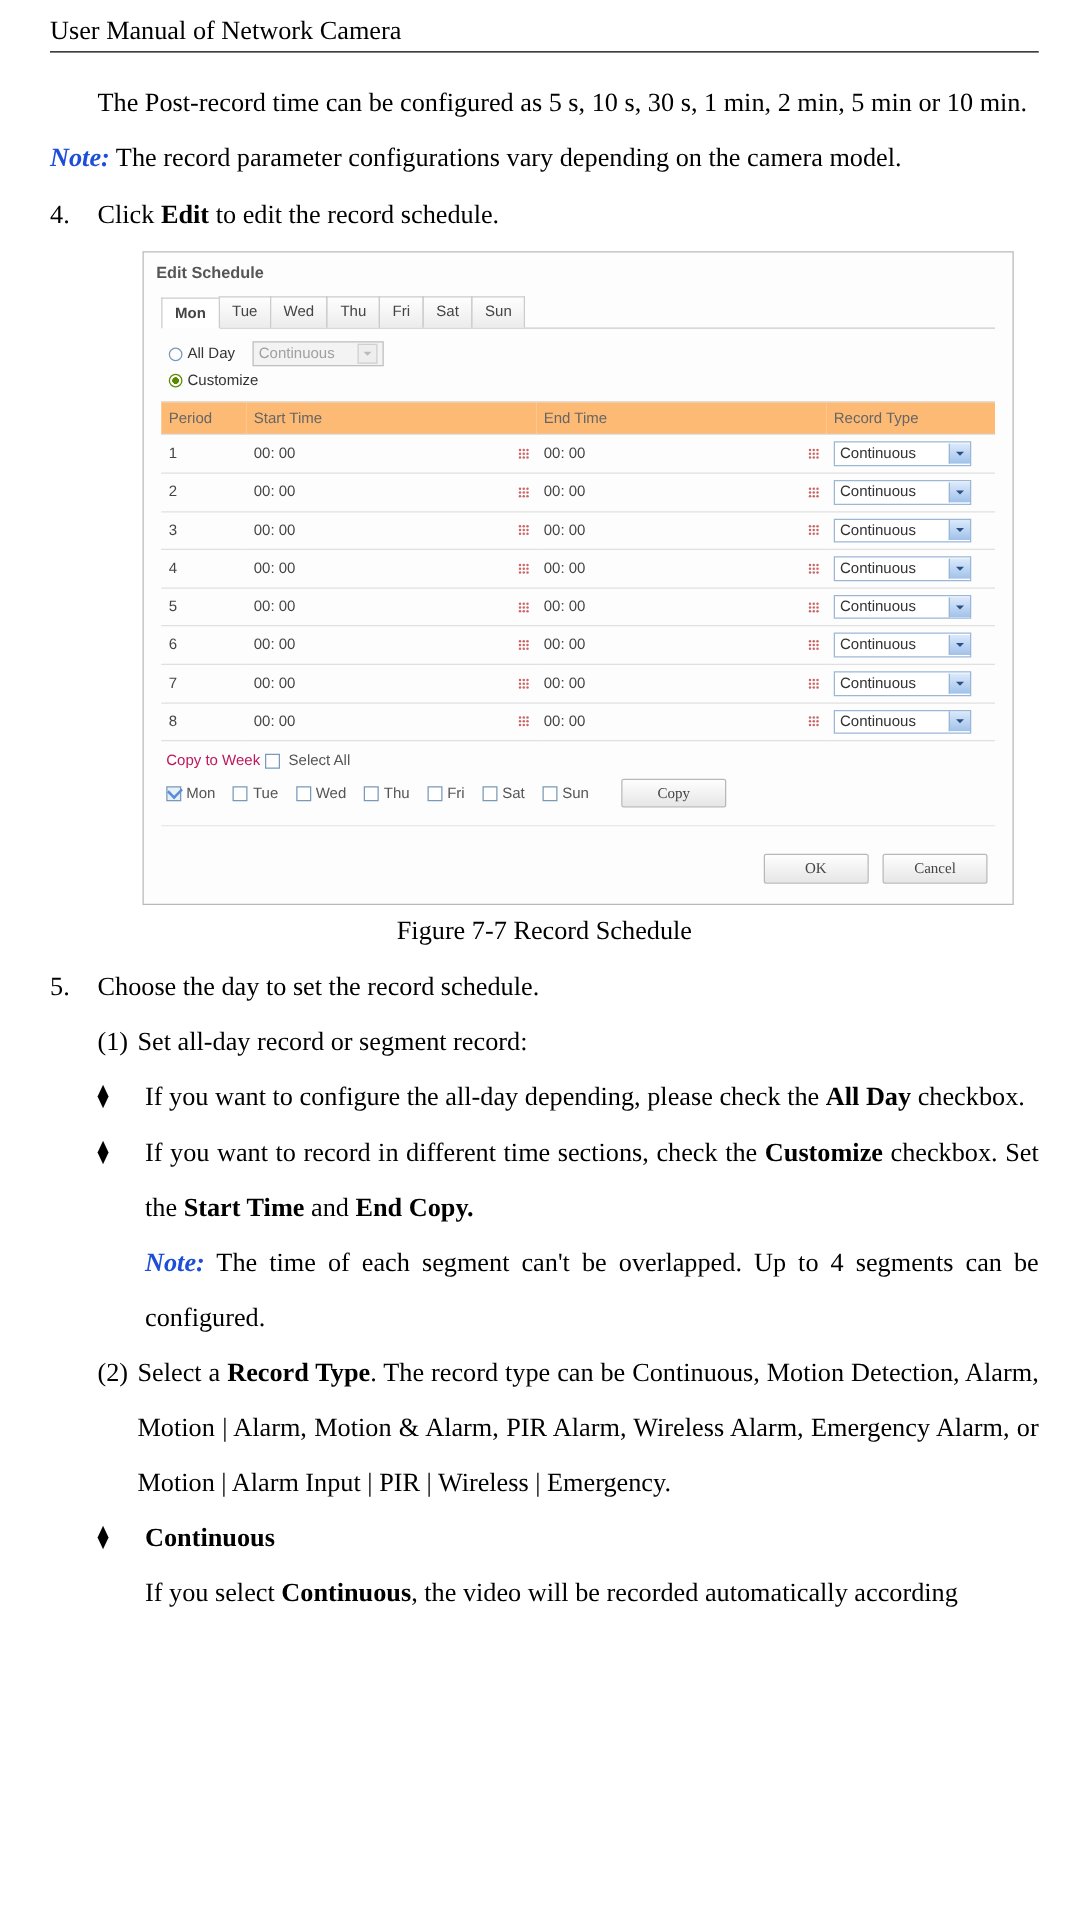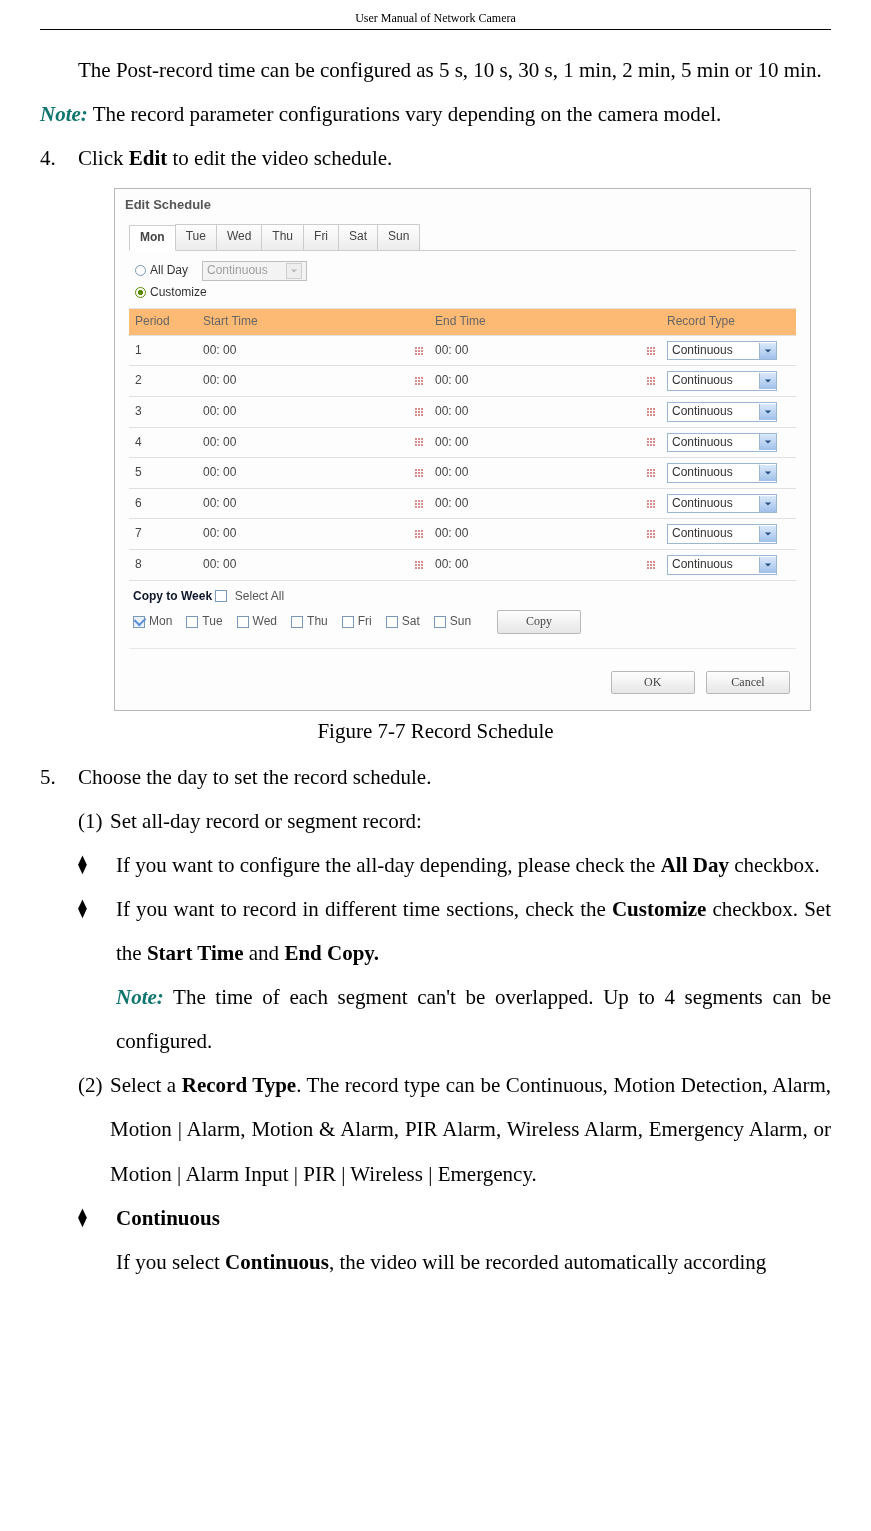--- a/index.html
+++ b/index.html
@@ -11,30 +11,29 @@
     color: #000;
     background: #fff;
   }
   .page {
     width: 871px;
     margin: 0 auto;
     padding: 10px 40px 10px 40px;
     box-sizing: border-box;
   }
   .header {
-    text-align: center;
-    font-size: 12px;
+    font-size: 21px;
     border-bottom: 1.5px solid #000;
     padding-bottom: 2px;
     line-height: 1.4;
   }
   .pageno { text-align: right; font-size: 16px; margin-top: 6px; }
   .indent1 { margin-left: 38px; }
   .justify { text-align: justify; }
-  .red-bi { color: #0f766e; font-style: italic; font-weight: bold; }
+  .red-bi { color: #1d4ed8; font-style: italic; font-weight: bold; }
   .num-item { display: flex; }
   .num-item .num { width: 38px; flex: 0 0 38px; }
   .num-item .txt { flex: 1; }
   .sub-item { display: flex; margin-left: 38px; }
   .sub-item .mark { width: 32px; flex: 0 0 32px; }
   .sub-item .txt { flex: 1; text-align: justify; }
   .diamond-item { display: flex; margin-left: 38px; }
   .diamond-item .mark { width: 38px; flex: 0 0 38px; font-size: 18px; padding-top: 3px; }
   .diamond-item .txt { flex: 1; text-align: justify; }
   .diamond-cont { margin-left: 76px; text-align: justify; }
@@ -71,21 +70,21 @@
   .grip svg { width:12px; height:12px; }
   .col-period { width: 56px; }
   .col-start { width: 220px; }
   .col-end { width: 220px; }
   .dropdown { display:flex; align-items:center; border:1px solid #9cb7d6; background:#fff; width:108px; }
   .dropdown .txt { flex:1; padding:1px 4px; color:#333; }
   .dropdown .btn { width:16px; height:16px; background:linear-gradient(#dbe9fb,#a0c1ea);
                    border-left:1px solid #9cb7d6; display:flex; align-items:center; justify-content:center; }
   .dropdown .btn svg { width:8px; height:8px; fill:#2a4f83; }
   .copyrow { padding: 8px 4px 2px 4px; color:#555; }
-  .copy-label { color: #0f172a; font-weight: bold; }
+  .copy-label { color: #be185d; }
   .chk { display:inline-block; width:12px; height:12px; border:1px solid #7a99b8; background:#fff;
          margin: 0 4px 0 0; vertical-align:middle; box-sizing:border-box; }
   .chk.checked { background: #e8f1fb; border-color:#7a99b8; position:relative; }
   .chk.checked::after { content:""; position:absolute; left:1px; top:-1px; width:8px; height:6px;
                         border-left:2px solid #5b8dd6; border-bottom:2px solid #5b8dd6; transform:rotate(-45deg); }
   .dayrow { padding: 4px 4px 6px 4px; color:#555; display:flex; align-items:center; gap:14px; }
   .copy-btn { margin-left: 12px; }
   .wbtn { display:inline-block; border:1px solid #b8b8b8; background:linear-gradient(#fefefe,#e6e6e6);
           padding: 3px 0; width: 82px; text-align:center; color:#444; border-radius:2px;font-family:Liberation Serif, serif; }
   .footer-btns { text-align:right; padding: 22px 6px 2px 0; border-top:1px solid #e8e8e8; margin-top:8px; }
@@ -101,21 +100,21 @@
 
 <div class="indent1 justify">The Post-record time can be configured as 5 s, 10 s, 30 s, 1 min, 2 min, 5 min or 10 min.</div>
 
 <div class="justify">
   <span class="red-bi">Note:</span><span> The record parameter configurations vary depending on the camera model.</span>
 </div>
 
 <div class="num-item">
   <div class="num">4.</div>
   <div class="txt">
-    <span>Click </span><b>Edit</b><span> to edit the video schedule.</span>
+    <span>Click </span><b>Edit</b><span> to edit the record schedule.</span>
   </div>
 </div>
 
 <div class="shot-wrap">
   <div class="shot">
     <div class="title">Edit Schedule</div>
     <div class="inner">
       <div class="tabs" id="tabs">
             <div class="tab active">Mon</div>
             <div class="tab">Tue</div>

